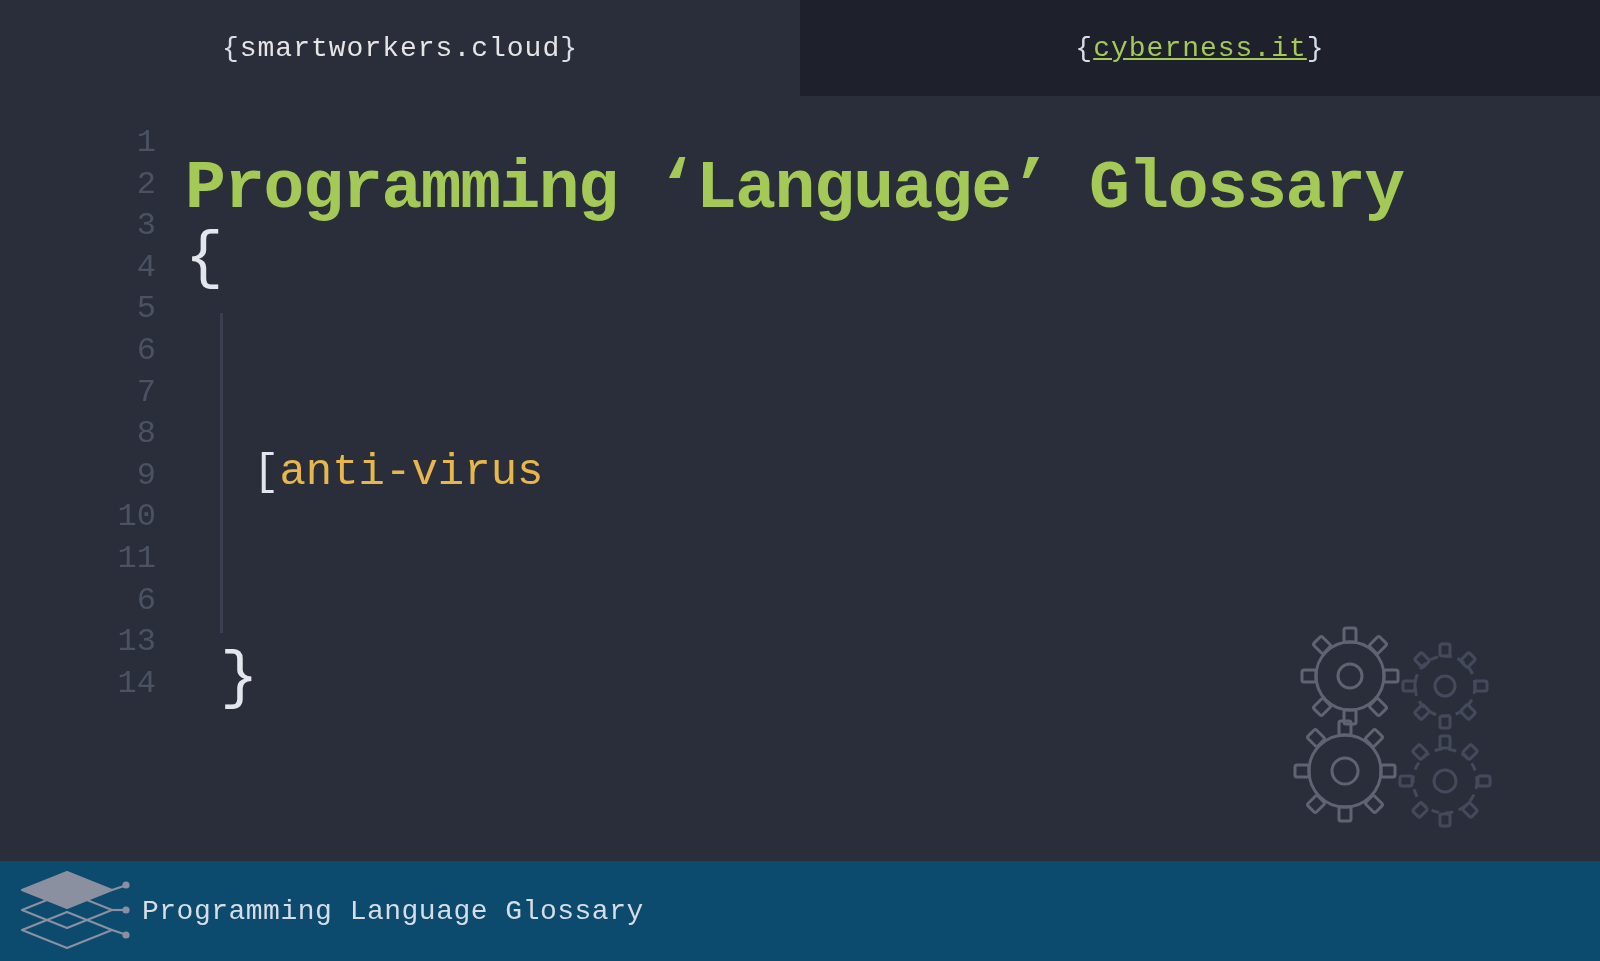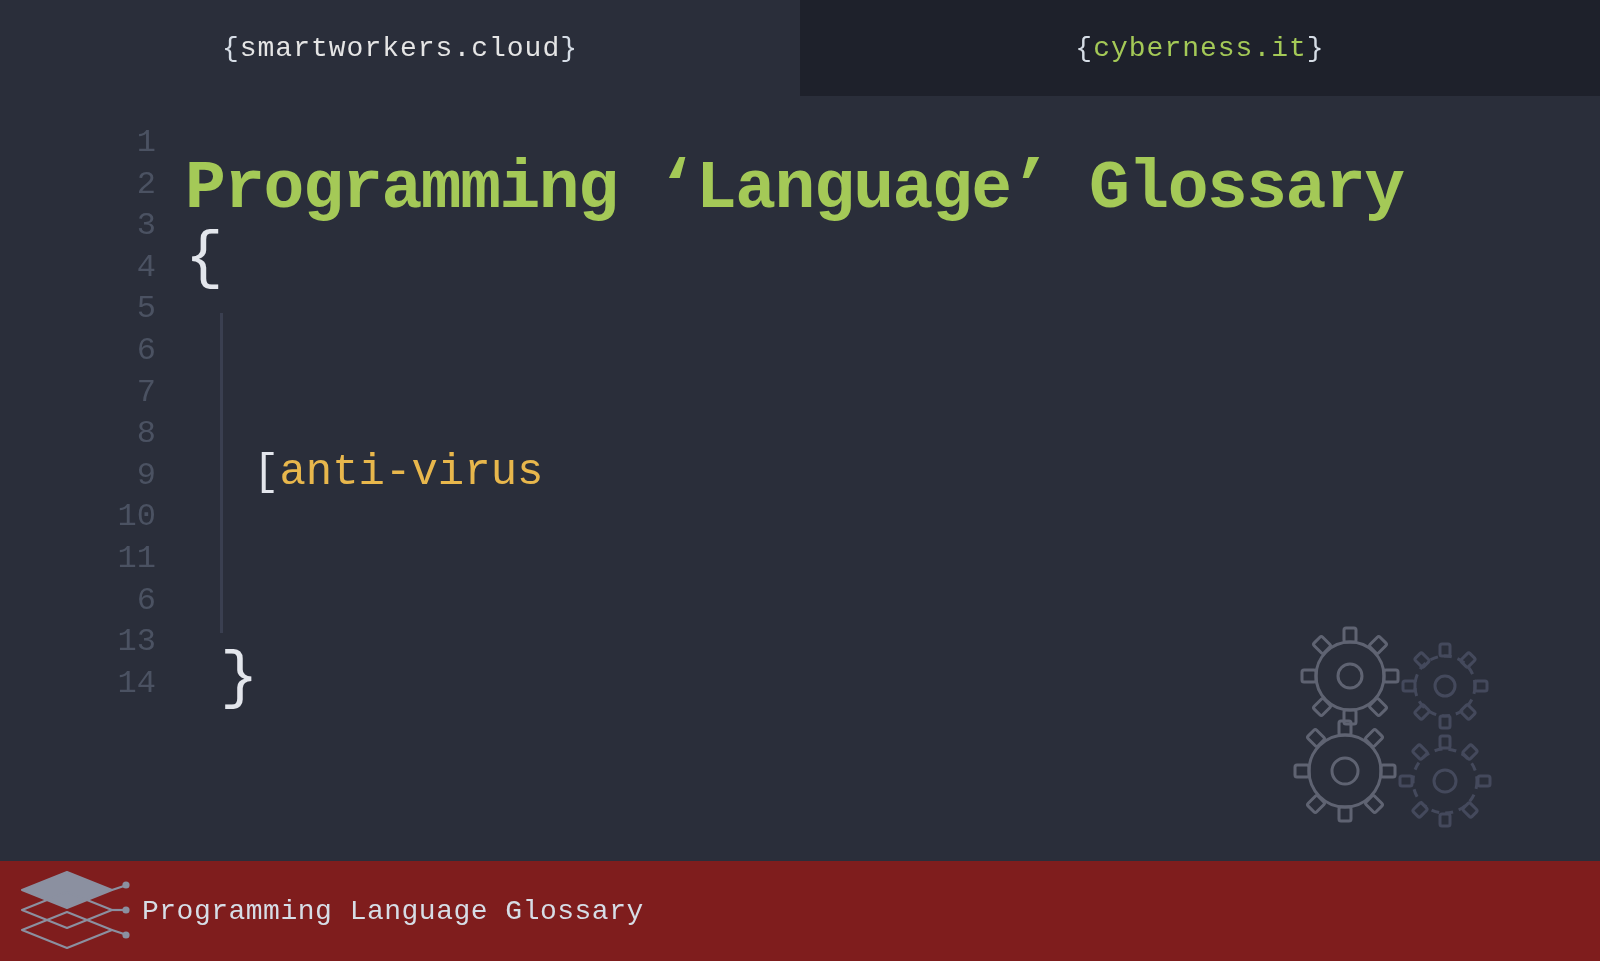--- a/index.html
+++ b/index.html
@@ -26,21 +26,21 @@
       letter-spacing: 1px;
     }
     .tab.active {
       background: #2a2e3a;
     }
     .tab.inactive {
       background: #1e212b;
     }
     .brace { color: #d6dde6; }
     .domain-red { color: #e5e5e5; }
-    .domain-green { color: #a4c957; }
+    .domain-green { color: #a4c957; text-decoration: underline; }
 
     .gutter {
       position: absolute;
       left: 110px;
       top: 122px;
       color: #4b5262;
       font-size: 32px;
       line-height: 1.3;
     }
     .gutter div { text-align: right; width: 46px; }
@@ -92,21 +92,21 @@
       bottom: 130px;
       width: 230px;
       height: 210px;
       opacity: 0.55;
     }
 
     .footer {
       position: absolute;
       left: 0; right: 0; bottom: 0;
       height: 100px;
-      background: #7f1d1d;
+      background: #0c4a6e;
       display: flex;
       align-items: center;
       padding-left: 12px;
     }
     .footer .logo {
       width: 120px;
       height: 95px;
       flex-shrink: 0;
     }
     .footer .label {

